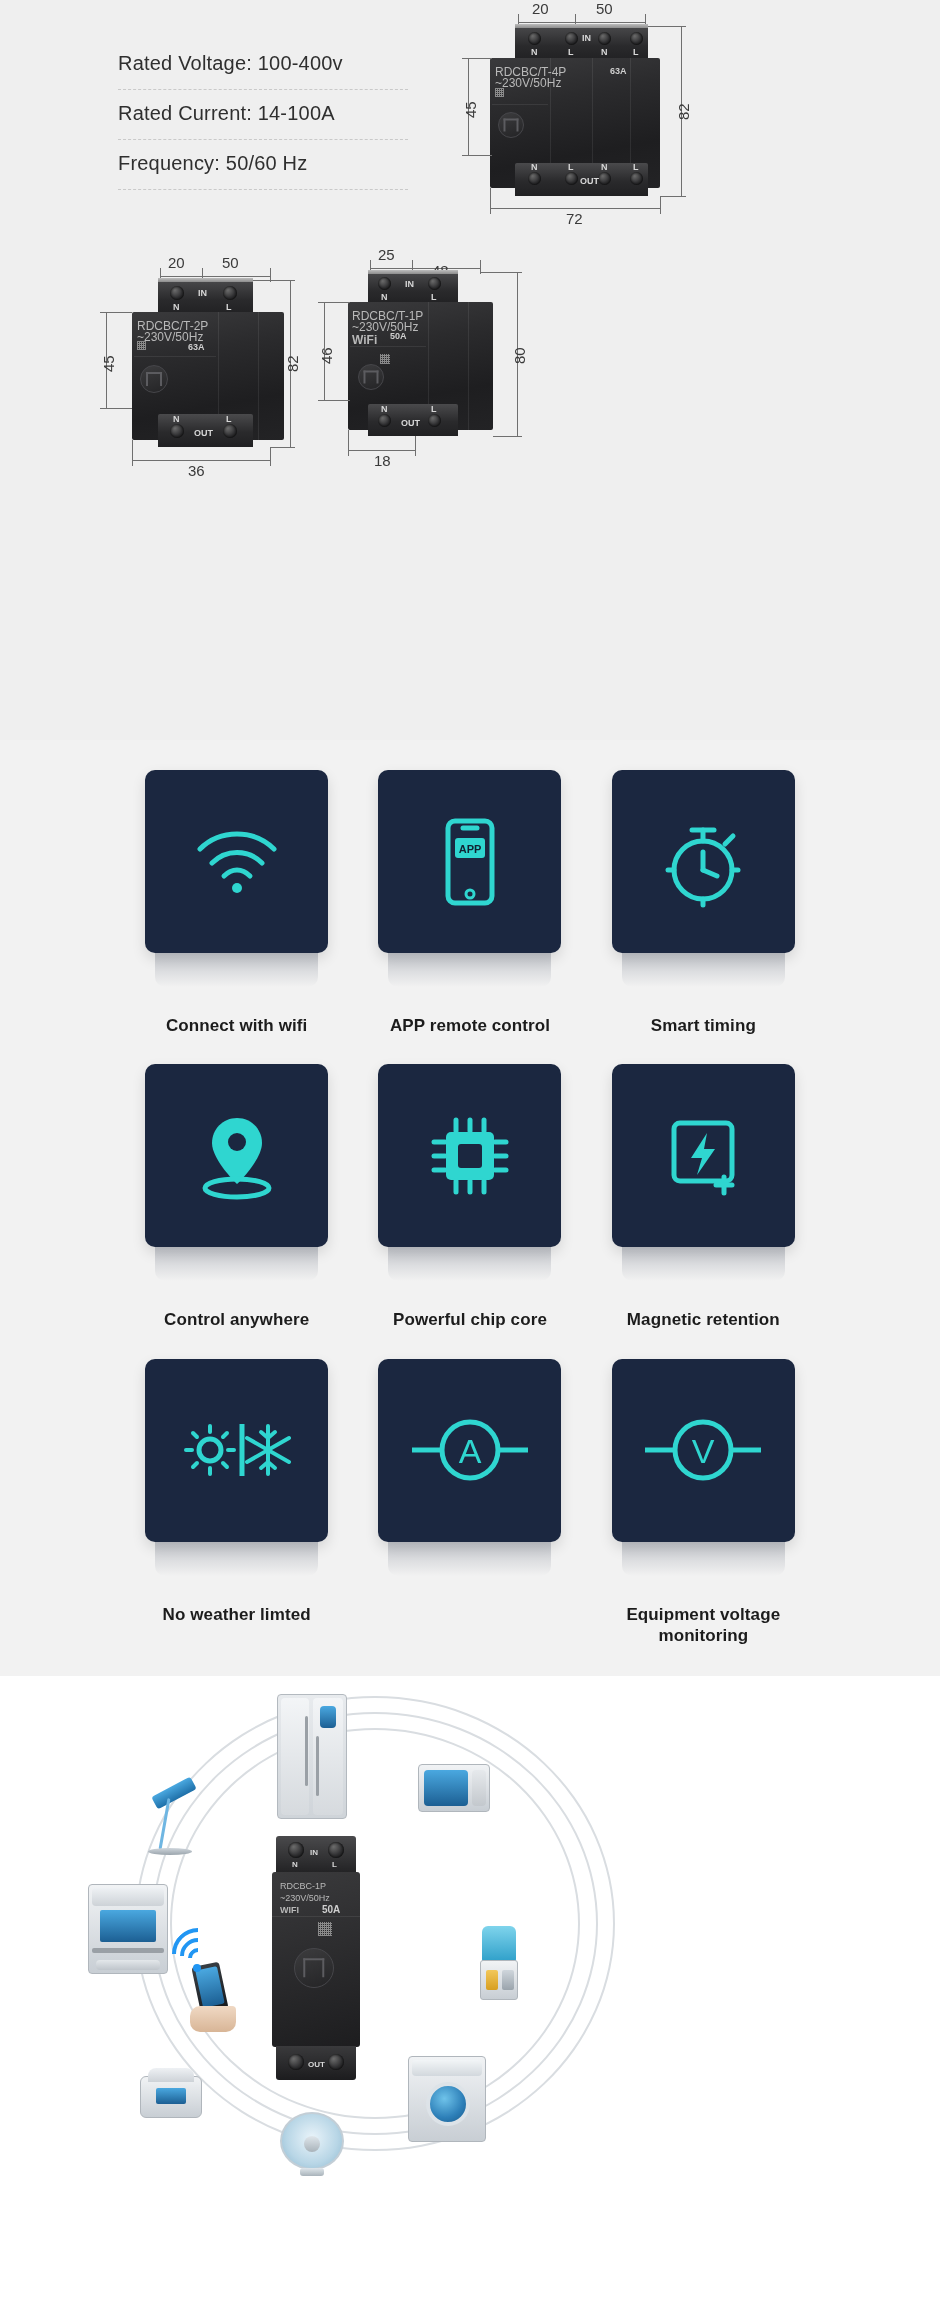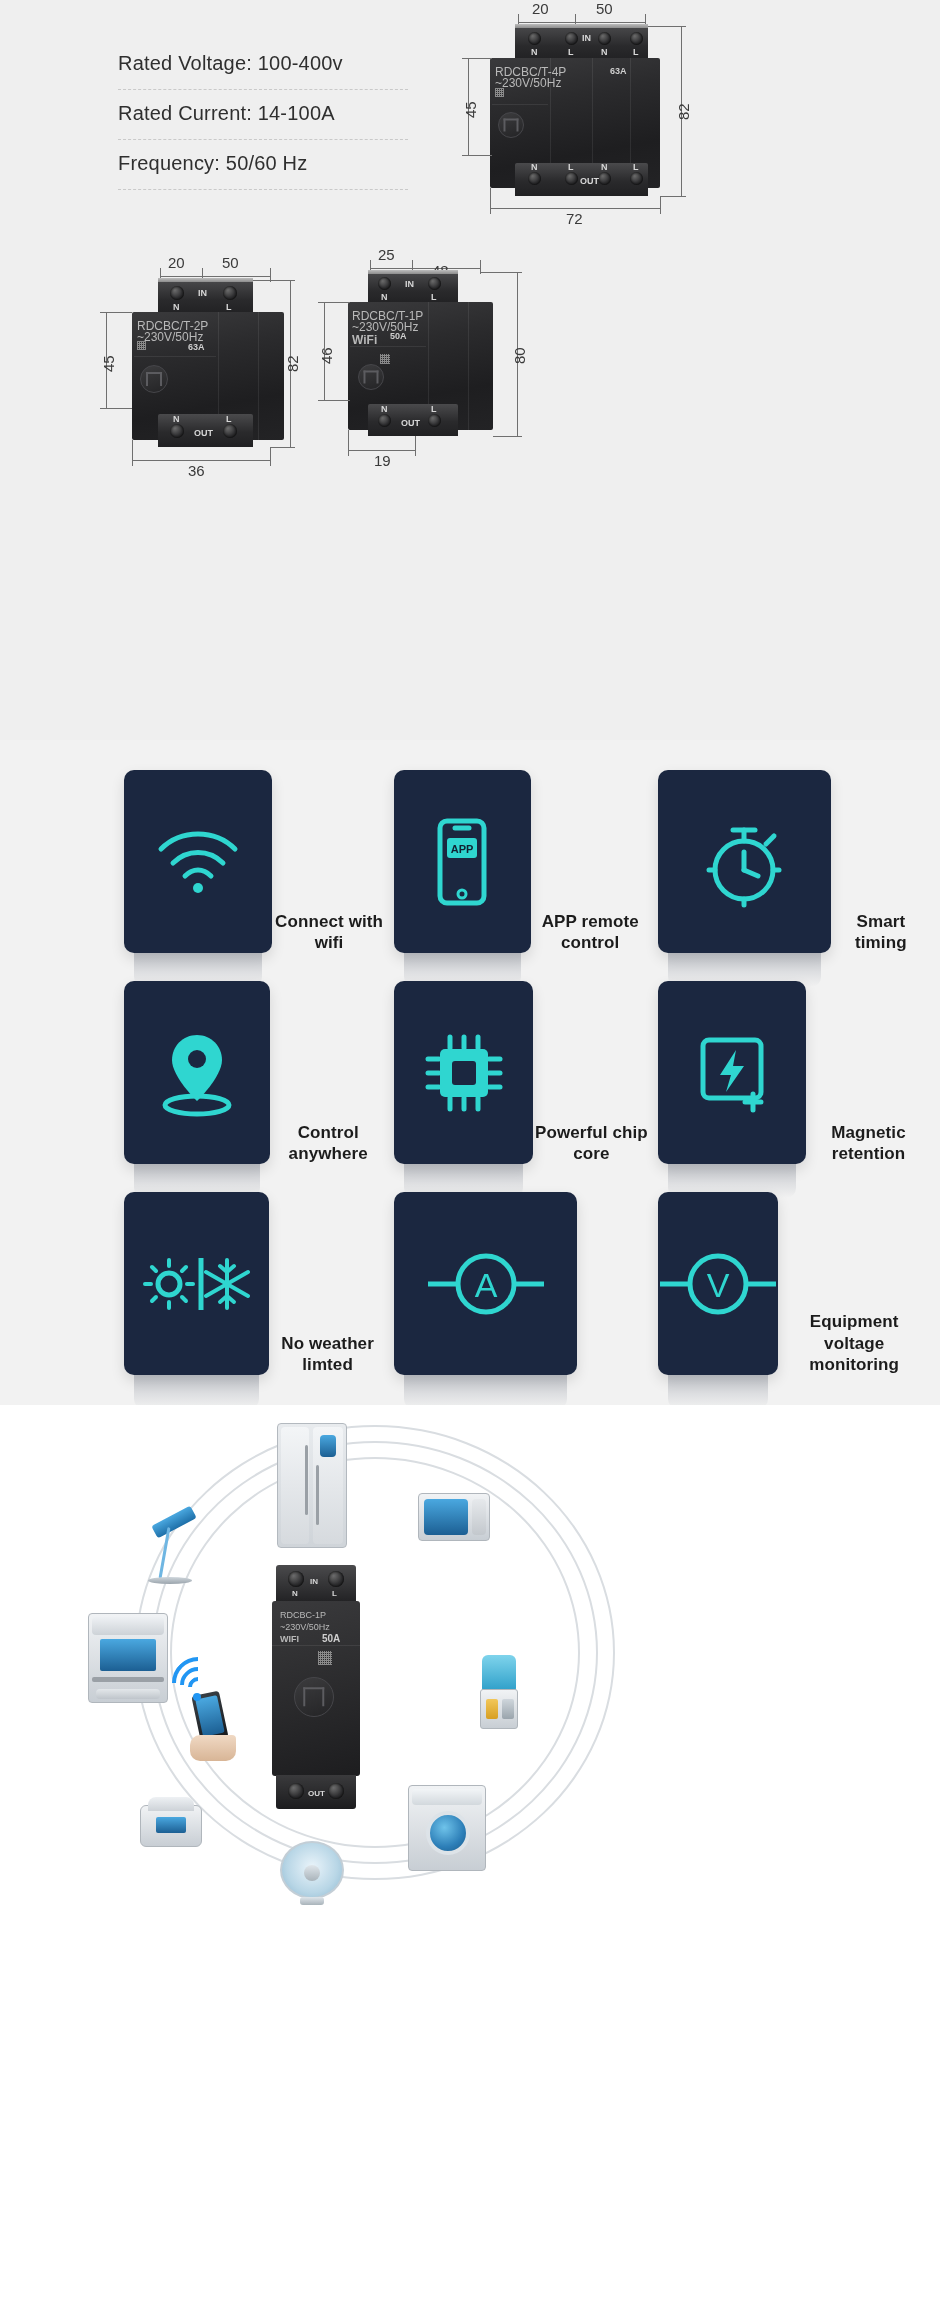--- a/index.html
+++ b/index.html
@@ -136,23 +136,24 @@
   .feat-grid {
     width: 700px;
     margin: 0 auto;
     display: grid;
     grid-template-columns: repeat(3, 1fr);
     row-gap: 10px;
     column-gap: 0px;
   }
   .feat-cell {
     display: flex;
-    flex-direction: row;
-    align-items: flex-end;
+    flex-direction: column;
+    align-items: center;
     padding: 12px 4px 6px 4px;
+    gap: 36px;
   }
   .feat-tile {
     width: 183px;
     height: 183px;
     background: #1b2740;
     border-radius: 10px;
     display: flex;
     align-items: center;
     justify-content: center;
     position: relative;
@@ -373,21 +374,21 @@
       <div class="dim-txt vert" style="left:-42px; top:122px;">46</div>
 
       <div class="dl dl-h" style="left:120px; top:30px; width:42px;"></div>
       <div class="dl dl-h" style="left:133px; top:194px; width:29px;"></div>
       <div class="dl dl-v" style="left:157px; top:30px; height:164px;"></div>
       <div class="dim-txt vert" style="left:151px; top:122px;">80</div>
 
       <div class="dl dl-v" style="left:-12px; top:188px; height:26px;"></div>
       <div class="dl dl-v" style="left:55px; top:194px; height:20px;"></div>
       <div class="dl dl-h" style="left:-12px; top:208px; width:67px;"></div>
-      <div class="dim-txt" style="left:14px; top:210px;">19</div>
+      <div class="dim-txt" style="left:14px; top:210px;">18</div>
     </div>
   </div>
 
   <div class="features-section">
     <div class="feat-grid">
 
       <div class="feat-cell">
         <div class="feat-tile">
           <svg width="86" height="70" viewBox="0 0 86 70">
             <path class="ic" d="M6 22 C26 2, 60 2, 80 22" stroke-width="7" stroke-linecap="round"></path>

